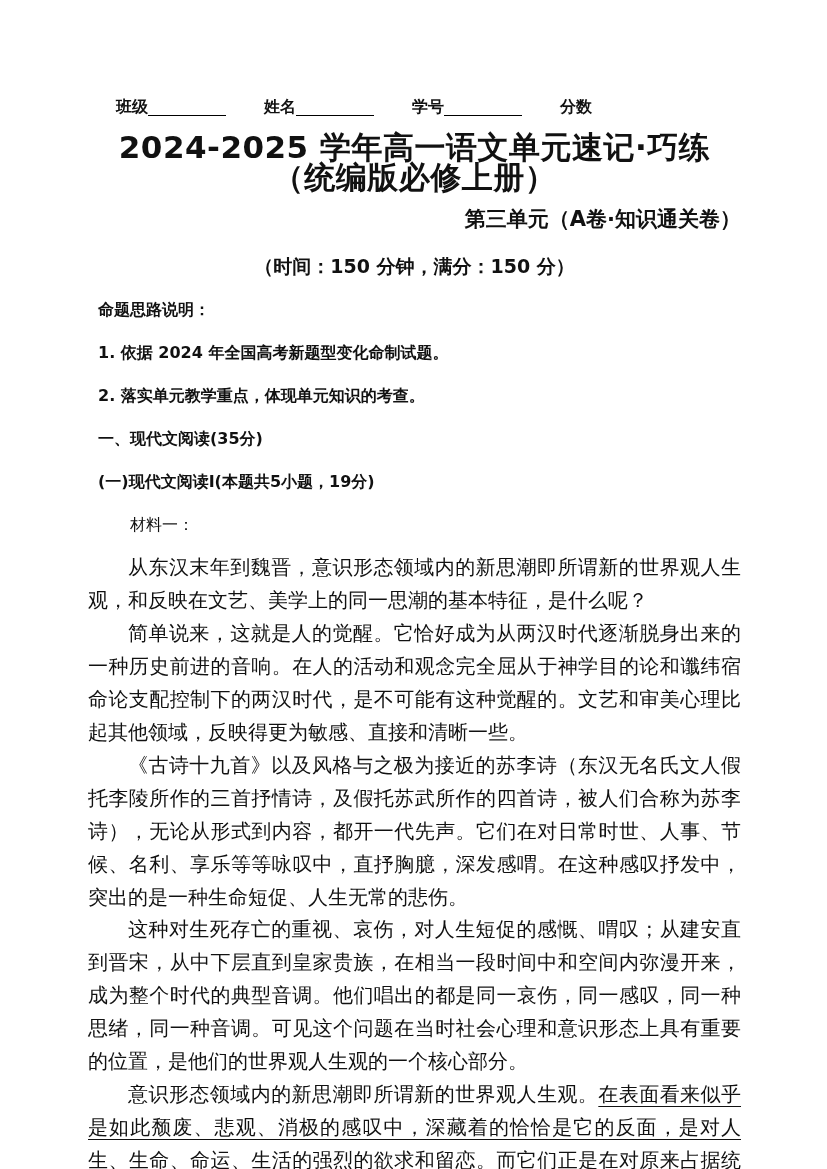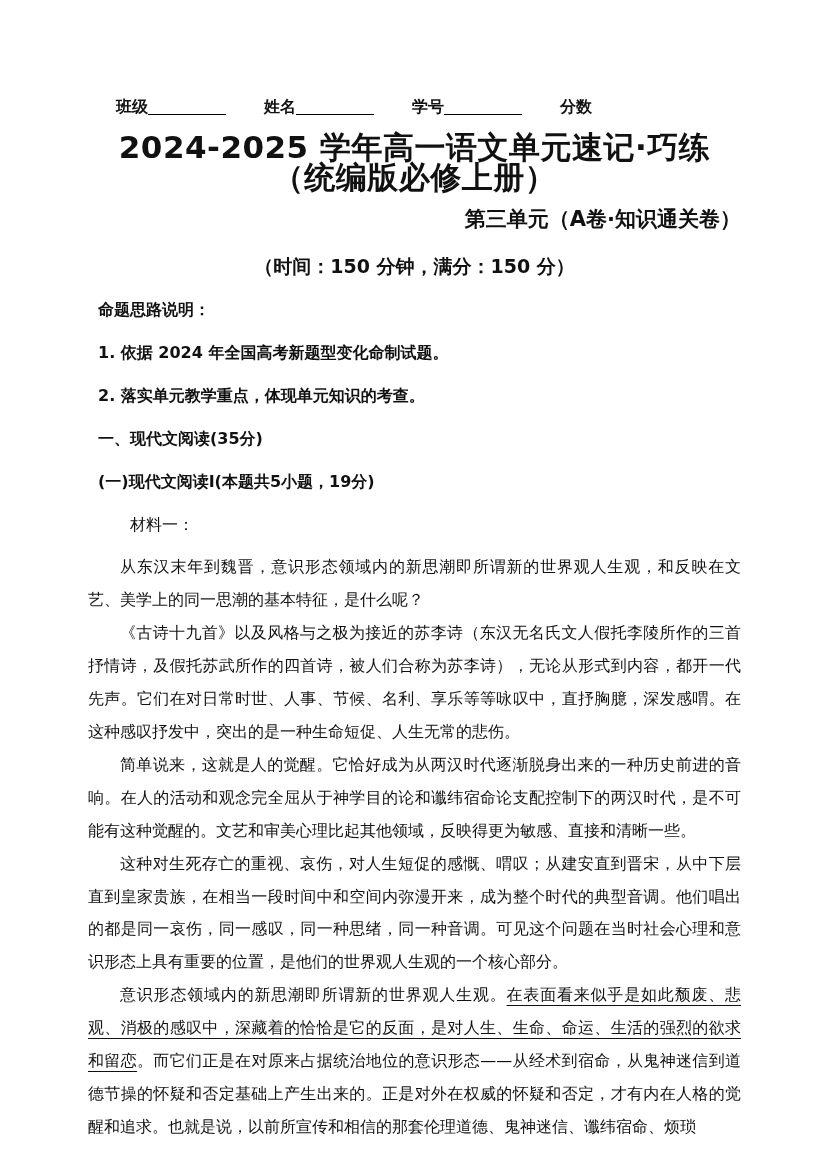--- a/index.html
+++ b/index.html
@@ -22,21 +22,21 @@
   .header-row {
     display: flex;
     align-items: flex-end;
     gap: 38px;
     margin: 0 0 14px 28px;
     font-size: 16px;
     font-weight: 700;
     line-height: 22px;
     white-space: nowrap;
   }
-  .header-field { display: inline-flex; align-items: flex-start; }
+  .header-field { display: inline-flex; align-items: center; }
   .blank {
     display: inline-block;
     width: 78px;
     height: 1.1em;
     border-bottom: 1.6px solid #000;
   }
   .doc-title {
     font-size: 31px;
     font-weight: 700;
     text-align: center;
@@ -59,21 +59,21 @@
     margin: 0 0 15px 0;
   }
   .line {
     font-size: 16px;
     line-height: 32.9px;
     margin: 10px;
   }
   .bold { font-weight: 700; }
   .indent { text-indent: 2em; }
   .body-para {
-    font-size: 16px;
+    font-size: 20px;
     line-height: 32.9px;
     margin: 0;
     text-indent: 2em;
     text-align: justify;
     font-weight: 400;
   }
   .ul-seg {
     text-decoration: underline;
     text-decoration-thickness: 1.3px;
     text-underline-offset: 5px;
@@ -111,21 +111,21 @@
   <p class="line bold">命题思路说明：</p>
   <p class="line bold">1. 依据 2024 年全国高考新题型变化命制试题。</p>
   <p class="line bold">2. 落实单元教学重点，体现单元知识的考查。</p>
 
   <p class="line bold">一、现代文阅读(35分)</p>
   <p class="line bold">(一)现代文阅读Ⅰ(本题共5小题，19分)</p>
 
   <p class="line indent">材料一：</p>
 
   <p class="body-para">从东汉末年到魏晋，意识形态领域内的新思潮即所谓新的世界观人生观，和反映在文艺、美学上的同一思潮的基本特征，是什么呢？</p>
+  <p class="body-para">简单说来，这就是人的觉醒。它恰好成为从两汉时代逐渐脱身出来的一种历史前进的音响。在人的活动和观念完全屈从于神学目的论和谶纬宿命论支配控制下的两汉时代，是不可能有这种觉醒的。文艺和审美心理比起其他领域，反映得更为敏感、直接和清晰一些。</p>
   <p class="body-para">《古诗十九首》以及风格与之极为接近的苏李诗（东汉无名氏文人假托李陵所作的三首抒情诗，及假托苏武所作的四首诗，被人们合称为苏李诗），无论从形式到内容，都开一代先声。它们在对日常时世、人事、节候、名利、享乐等等咏叹中，直抒胸臆，深发感喟。在这种感叹抒发中，突出的是一种生命短促、人生无常的悲伤。</p>
-  <p class="body-para">简单说来，这就是人的觉醒。它恰好成为从两汉时代逐渐脱身出来的一种历史前进的音响。在人的活动和观念完全屈从于神学目的论和谶纬宿命论支配控制下的两汉时代，是不可能有这种觉醒的。文艺和审美心理比起其他领域，反映得更为敏感、直接和清晰一些。</p>
   <p class="body-para">这种对生死存亡的重视、哀伤，对人生短促的感慨、喟叹；从建安直到晋宋，从中下层直到皇家贵族，在相当一段时间中和空间内弥漫开来，成为整个时代的典型音调。他们唱出的都是同一哀伤，同一感叹，同一种思绪，同一种音调。可见这个问题在当时社会心理和意识形态上具有重要的位置，是他们的世界观人生观的一个核心部分。</p>
 
   <p class="body-para">
     <span>意识形态领域内的新思潮即所谓新的世界观人生观。</span><span class="ul-seg">在表面看来似乎是如此颓废、悲观、消极的感叹中，深藏着的恰恰是它的反面，是对人生、生命、命运、生活的强烈的欲求和留恋</span><span>。而它们正是在对原来占据统治地位的意识形态——从经术到宿命，从鬼神迷信到道德节操的怀疑和否定基础上产生出来的。正是对外在权威的怀疑和否定，才有内在人格的觉醒和追求。也就是说，以前所宣传和相信的那套伦理道德、鬼神迷信、谶纬宿命、烦琐</span>
   </p>
 
 </div>
 
 </body></html>

